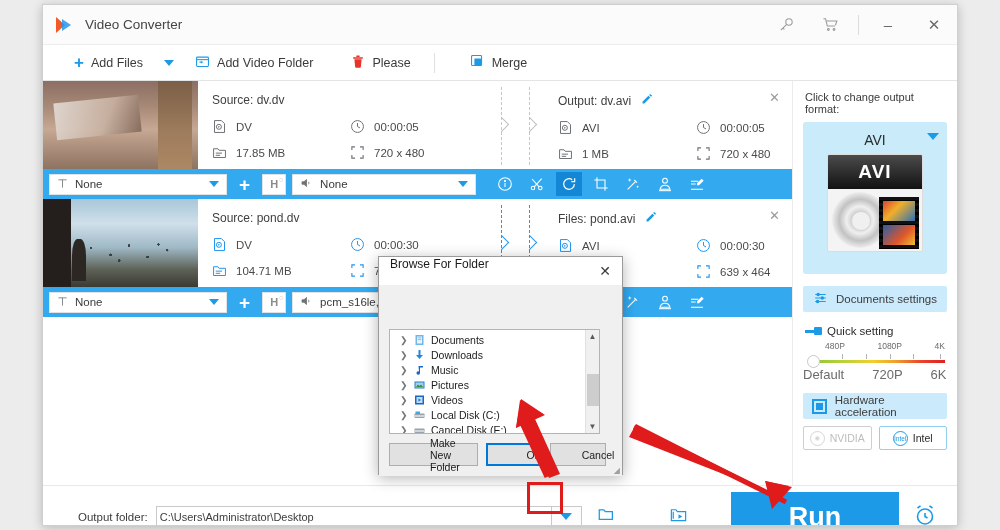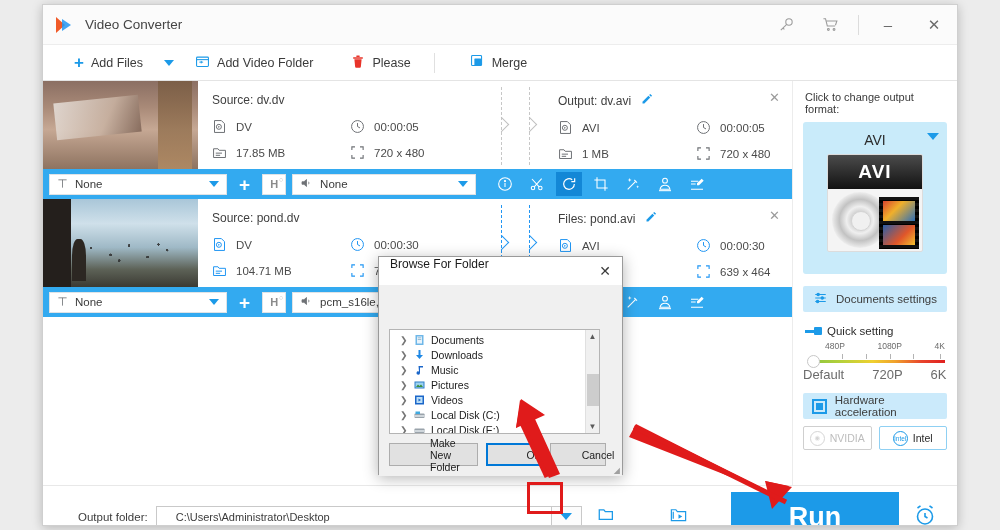--- a/index.html
+++ b/index.html
@@ -180,21 +180,21 @@
   .gpu { flex:1; height: 24px; border:1px solid #cfcfcf; border-radius:2px; display:flex;align-items:center;justify-content:center;gap:5px;
     font-size:10.5px; color:#bdbdbd;}
   .gpu.on { border-color:#8fd0f3; color:#2a2a2a;}
   .gpu .badge{width:15px;height:15px;border-radius:50%;border:1px solid #1c9ae8;color:#1c9ae8;font-size:6.5px;display:flex;align-items:center;justify-content:center;}
   .gpu .badge.off{border-color:#d5d5d5;color:#d5d5d5;}
 
   
   .bottom { height: 62px; background:#fff; border-top:1px solid #e8e8e8; display:flex; align-items:center; position:relative;}
   .of-label { font-size: 11.5px; color:#3c3c3c; margin-left: 35px; }
   .of-input { margin-left: 8px; width: 396px; height: 22px; border:1px solid #c9c9c9; background:#fff;
-    font-size:11px; color:#3b3b3b; padding: 0 19px; display:flex; align-items:center;}
+    font-size:11px; color:#3b3b3b; padding: 0 3px; display:flex; align-items:center;}
   .of-drop { margin-left: 0px; width: 30px; height: 22px; border:1px solid #c9c9c9; border-left:none; background:#fcfcfc;
     display:flex; align-items:center; justify-content:center;}
   .drop-caret { width:0;height:0;border-left:6px solid transparent;border-right:6px solid transparent;border-top:7px solid #1c9ae8;}
   .open-folder { margin-left: 14px; color:#1c9ae8; }
   .vid-ico { margin-left: 52px; color:#1c9ae8; }
   .run-btn { position:absolute; left: 688px; top: 6px; width: 168px; height: 50px; background:#1c9ae8;
     display:flex; align-items:center; justify-content:center; color:#fff; font-size:27px; font-weight:bold;}
   .alarm { position:absolute; right: 20px; color:#1c9ae8;}
 
   
@@ -840,21 +840,21 @@
             <span>Local Disk (C:)</span>
           </div>
           <div class="tree-item">
             <span class="tw">❯</span>
             <span class="fi">
               <svg width="13" height="12" viewBox="0 0 24 24">
                   <rect x="2" y="9" width="20" height="9" rx="1.5" fill="#9aa3ab"></rect>
                   <rect x="2" y="12" width="20" height="4" fill="#cfd6db"></rect>
                 </svg>
             </span>
-            <span>Local Disk (E:)</span>
+            <span>Cancel Disk (E:)</span>
           </div>
         </div>
         <div class="scrollbar">
           <div class="sb-arrow">▲</div>
           <div class="sb-thumb"></div>
           <div class="sb-arrow" style="position:absolute;bottom:0;left:0;right:0">▼</div>
         </div>
       </div>
 
       <div class="dlg-btns">

